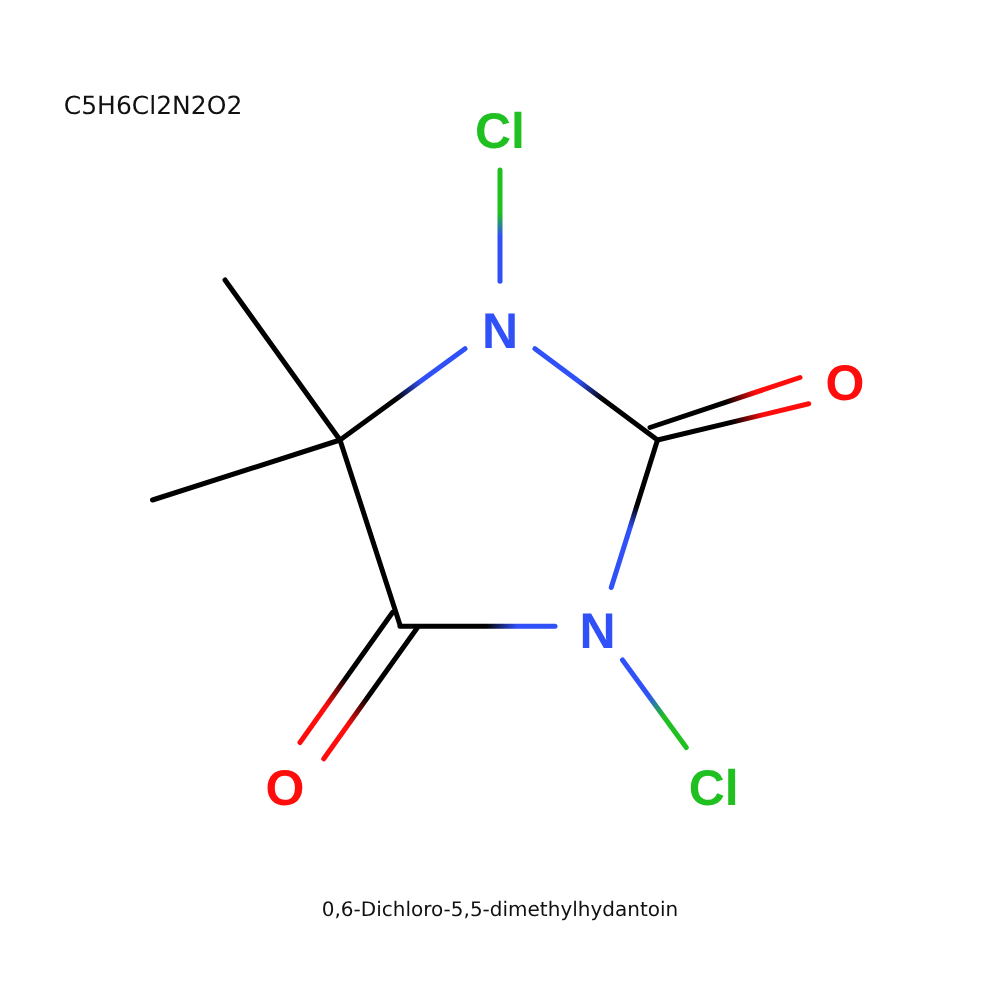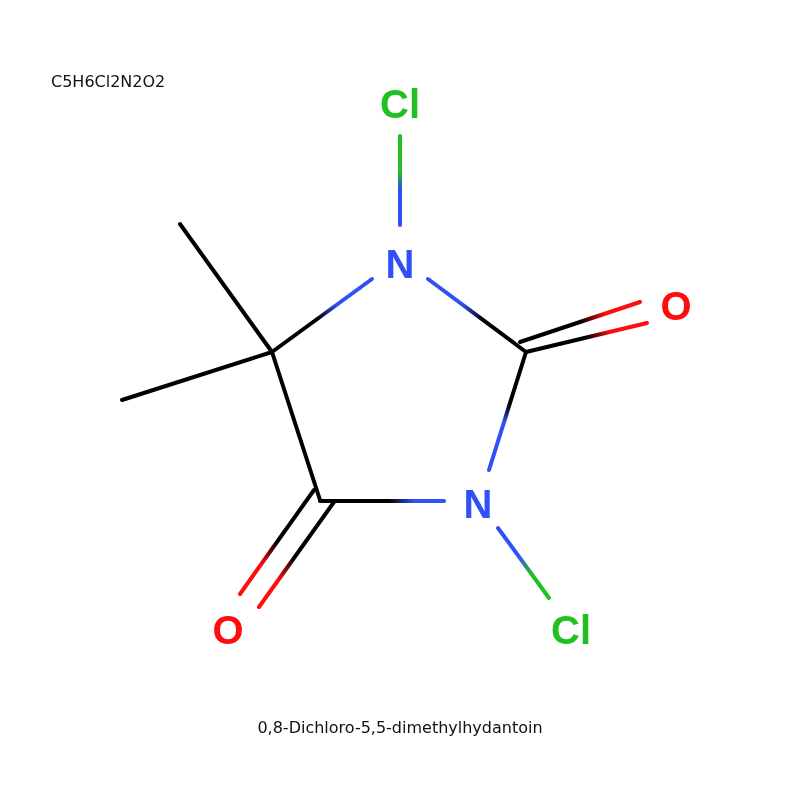--- a/index.html
+++ b/index.html
@@ -1,17 +1,17 @@
 <!DOCTYPE html>
 <html><head>
   <meta charset="utf-8">
   <style>
     html, body { margin: 0; padding: 0; background: #ffffff; }
     body { width: 800px; height: 800px; position: relative; overflow: hidden; font-family: "DejaVu Sans", sans-serif; }
-    .formula { position: absolute; left: 51px; top: 72px; font-size: 16px; color: #111; font-family: "DejaVu Sans", sans-serif; }
+    .formula { position: absolute; left: 51px; top: 72px; font-size: 20px; color: #111; font-family: "DejaVu Sans", sans-serif; }
     .name { position: absolute; left: 0; width: 800px; top: 718px; text-align: center; font-size: 16px; color: #111; font-family: "DejaVu Sans", sans-serif; }
     svg { position: absolute; left: 0; top: 0; }
     .atom { font-family: "Liberation Sans", sans-serif; font-weight: bold; font-size: 40px; }
   </style>
 </head>
 <body>
 
 <div class="formula">C5H6Cl2N2O2</div>
 
 <svg width="800" height="800" viewBox="0 0 800 800">
@@ -94,13 +94,13 @@
   </g>
 
   <text class="atom" x="400" y="118" text-anchor="middle" fill="#1FC01F">Cl</text>
   <text class="atom" x="400" y="278" text-anchor="middle" fill="#3050F8">N</text>
   <text class="atom" x="676" y="320" text-anchor="middle" fill="#FF0D0D">O</text>
   <text class="atom" x="478" y="518" text-anchor="middle" fill="#3050F8">N</text>
   <text class="atom" x="571" y="644" text-anchor="middle" fill="#1FC01F">Cl</text>
   <text class="atom" x="228" y="644" text-anchor="middle" fill="#FF0D0D">O</text>
 </svg>
 
-<div class="name">0,8-Dichloro-5,5-dimethylhydantoin</div>
+<div class="name">0,6-Dichloro-5,5-dimethylhydantoin</div>
 
 </body></html>

